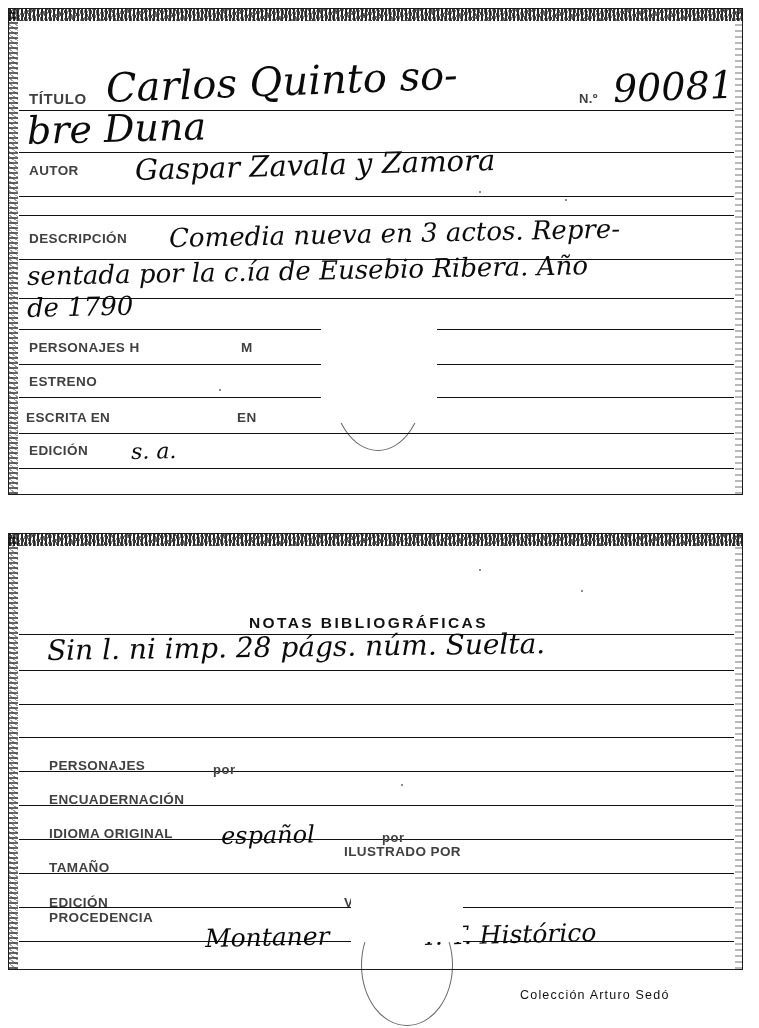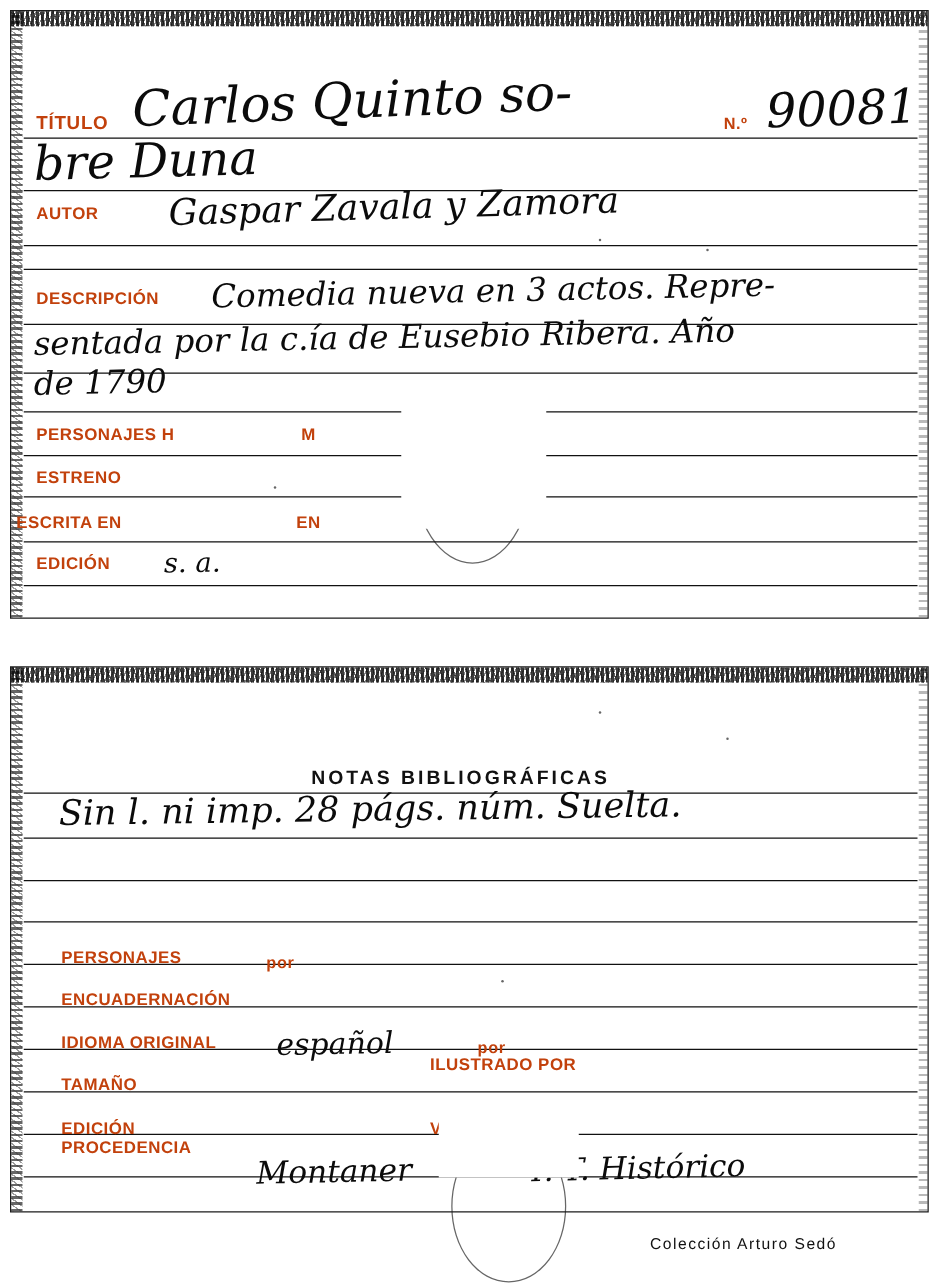--- a/index.html
+++ b/index.html
@@ -71,21 +71,21 @@
     border-top: 1.6px solid #111;
   }
 
   
   .label {
     position: absolute;
     font-family: "Liberation Sans", sans-serif;
     font-weight: 700;
     font-size: 15px;
     letter-spacing: 0.6px;
-    color: #c2410c;
+    color: #404040;
     white-space: nowrap;
   }
   .label.small {
     font-size: 13.5px;
     letter-spacing: 0.4px;
   }
   .label.lower {
     font-weight: 700;
     font-size: 13px;
     text-transform: none;
@@ -163,21 +163,21 @@
     <div class="rule" style="top:388px;"></div>
     <div class="rule" style="top:424px;"></div>
     <div class="rule" style="top:459px;"></div>
 
     <div class="label" style="left:20px; top:81px;">TÍTULO</div>
     <div class="label small" style="left:20px; top:154px;">AUTOR</div>
     <div class="label small" style="left:20px; top:222px;">DESCRIPCIÓN</div>
     <div class="label small" style="left:20px; top:331px;">PERSONAJES H</div>
     <div class="label small" style="left:232px; top:331px;">M</div>
     <div class="label small" style="left:20px; top:365px;">ESTRENO</div>
-    <div class="label small" style="left:4px; top:401px;">ESCRITA EN</div>
+    <div class="label small" style="left:17px; top:401px;">ESCRITA EN</div>
     <div class="label small" style="left:228px; top:401px;">EN</div>
     <div class="label small" style="left:20px; top:434px;">EDICIÓN</div>
 
     <div class="label small" style="left:570px; top:82px; font-size:13px;">N.º</div>
 
     <div class="hand" style="left:97px; top:56px; font-size:40px; transform:rotate(-2.2deg);">Carlos Quinto so-</div>
     <div class="hand" style="left:604px; top:58px; font-size:38px; transform:rotate(-2deg);">90081</div>
     <div class="hand" style="left:18px; top:100px; font-size:38px; transform:rotate(-1.5deg);">bre Duna</div>
 
     <div class="hand" style="left:126px; top:144px; font-size:29px; transform:rotate(-1.6deg);">Gaspar Zavala y Zamora</div>

